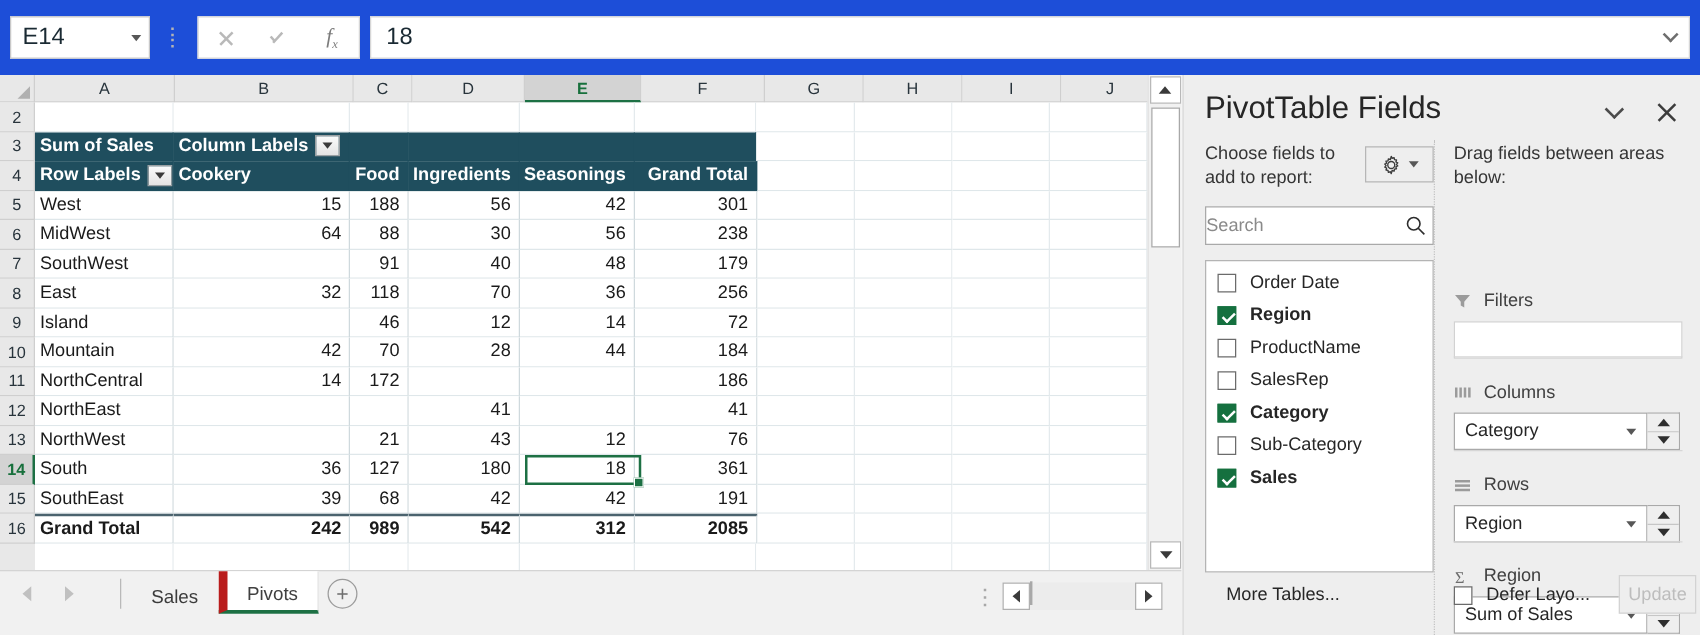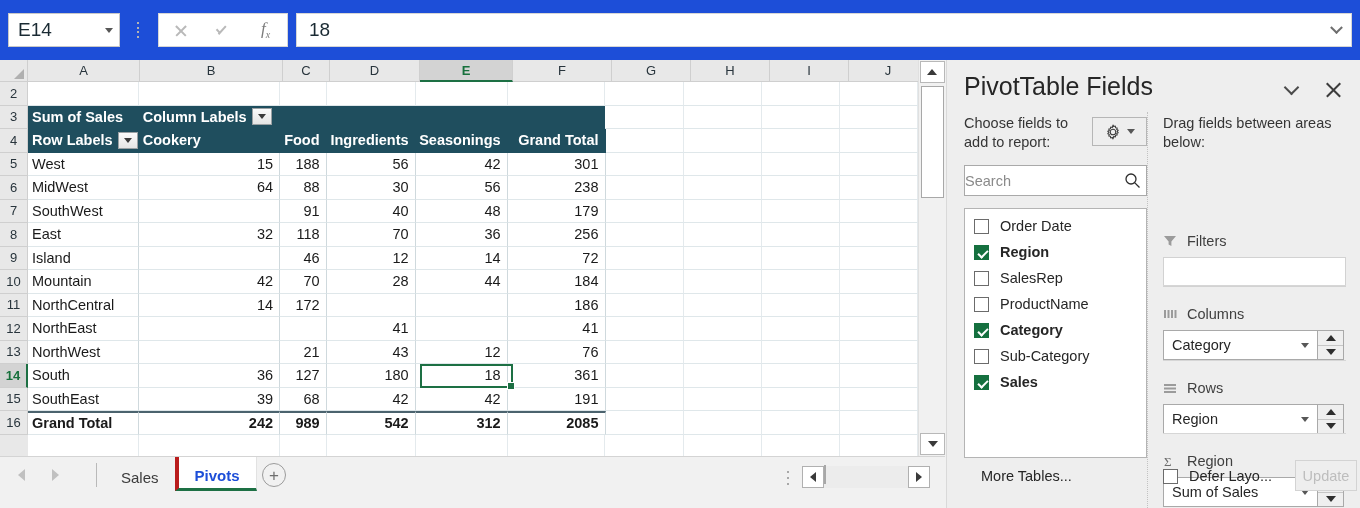--- a/index.html
+++ b/index.html
@@ -289,24 +289,24 @@
   }
   .tab {
     padding: 6px 16px 0;
     height: 34px;
     font-size: 15px;
     color: #3b3b3b;
     display: flex; align-items: center;
   }
   .tab.active {
     background: #fff;
-    color: #1d4ed8;
-    font-weight: bold;
+    color: #404040;
+    font-weight: normal;
     border-bottom: 3px solid #1d7044;
-    border-left: 4px solid #b91c1c;
+    border-left: 7px solid #b91c1c;
     border-right: 1px solid #e2e2e2;
   }
   .addsheet {
     position: absolute; left: 262px; top: 6px;
     width: 24px; height: 24px;
     border: 1.5px solid #9b9b9b;
     border-radius: 50%;
     display: flex; align-items: center; justify-content: center;
     color: #6e6e6e; font-size: 17px; line-height: 1;
   }
@@ -857,25 +857,25 @@
         <div class="fitem">
           <span class="cbox"></span>
           <span>Order Date</span>
         </div>
         <div class="fitem on">
           <span class="cbox checked"></span>
           <span>Region</span>
         </div>
         <div class="fitem">
           <span class="cbox"></span>
-          <span>SalesRep</span>
+          <span>ProductName</span>
         </div>
         <div class="fitem">
           <span class="cbox"></span>
-          <span>ProductName</span>
+          <span>SalesRep</span>
         </div>
         <div class="fitem on">
           <span class="cbox checked"></span>
           <span>Category</span>
         </div>
         <div class="fitem">
           <span class="cbox"></span>
           <span>Sub-Category</span>
         </div>
         <div class="fitem on">

